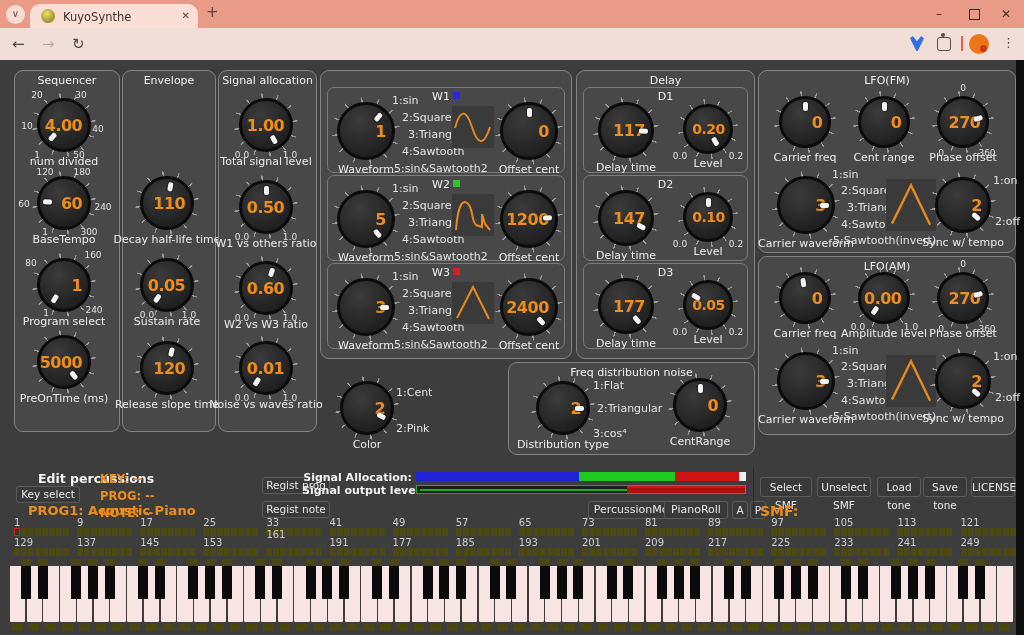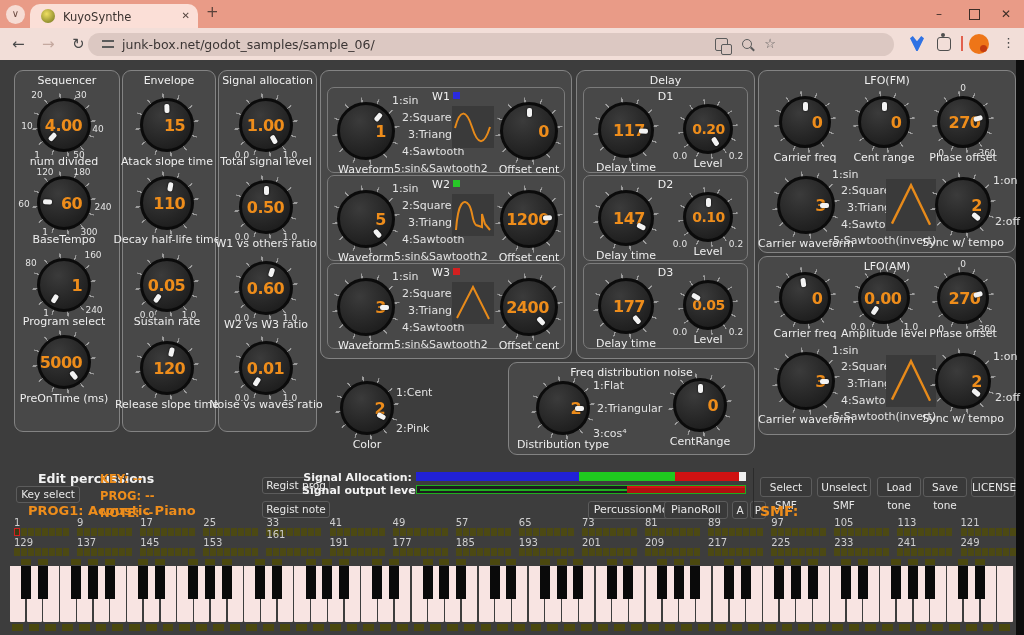--- a/index.html
+++ b/index.html
@@ -94,27 +94,20 @@
   <span id="new-tab">+</span>
   <span class="winbtn" style="left:936px">–</span>
   <div class="winbtn" id="win-max" style="left:969px"></div>
   <span class="winbtn" style="left:1001px">✕</span>
 </div>
 <div id="toolbar">
   <span class="tbicon" style="left:12px">←</span>
   <span class="tbicon" style="left:42px;color:#c4a89f">→</span>
   <span class="tbicon" style="left:72px">↻</span>
 </div>
-<div id="omnibox">
-  <div id="tune-icon"></div>
-  <span id="url-text">junk-box.net/godot_samples/sample_06/</span>
-  <div id="translate-icon"></div>
-  <div id="mag-icon"></div>
-  <span id="star-icon">☆</span>
-</div>
 <div id="ext-blue"></div>
 <div id="puzzle-icon"></div>
 <div id="ext-sep"></div>
 <div id="avatar"></div>
 <span id="menu-dots">⋮</span>
 <div id="page-scrollbar"></div>
 
 <div class="panel" style="left:14px;top:70px;width:104px;height:360px">
   <div class="ptitle">Sequencer</div>
 </div>
@@ -171,30 +164,20 @@
         <div class="krot" style="transform: rotate(142deg);">
           <div class="ind"></div>
         </div>
       </div>
       <span class="klabel">PreOnTime (ms)</span>
     </div>
 
 <div class="panel" style="left:122px;top:70px;width:92px;height:360px">
   <div class="ptitle">Envelope</div>
 </div>
-<div class="knob" style="left: 140px; top: 98px; width: 54px; height: 54px;">
-      <div class="ticks"></div>
-      <div class="dial">
-        <span class="kv">15</span>
-        <div class="krot" style="transform: rotate(358deg);">
-          <div class="ind"></div>
-        </div>
-      </div>
-      <span class="klabel">Atack slope time</span>
-    </div>
 <div class="knob" style="left: 140px; top: 176px; width: 54px; height: 54px;">
       <div class="ticks"></div>
       <div class="dial">
         <span class="kv">110</span>
         <div class="krot" style="transform: rotate(10deg);">
           <div class="ind"></div>
         </div>
       </div>
       <span class="klabel">Decay half-life time</span>
     </div>

